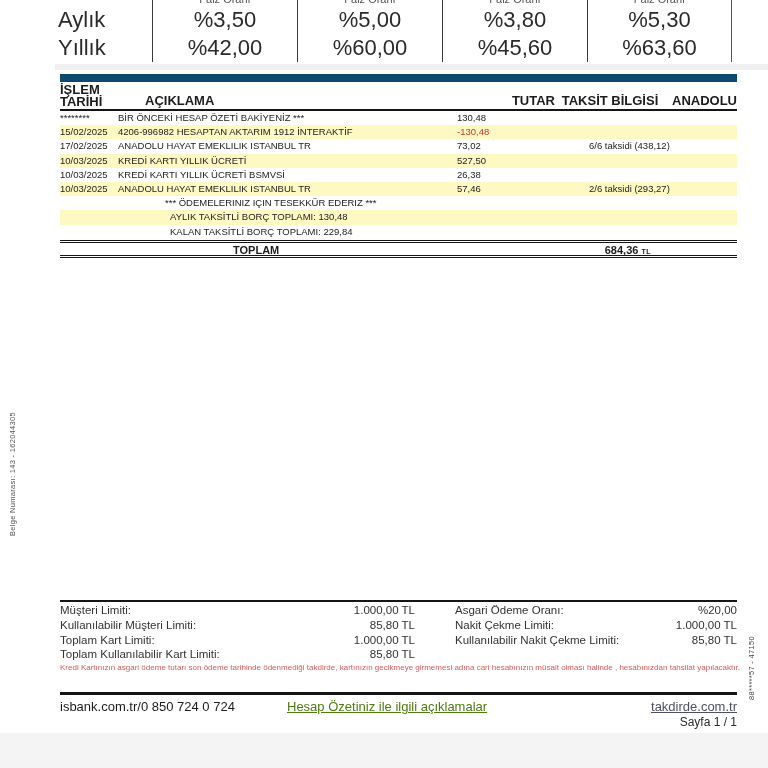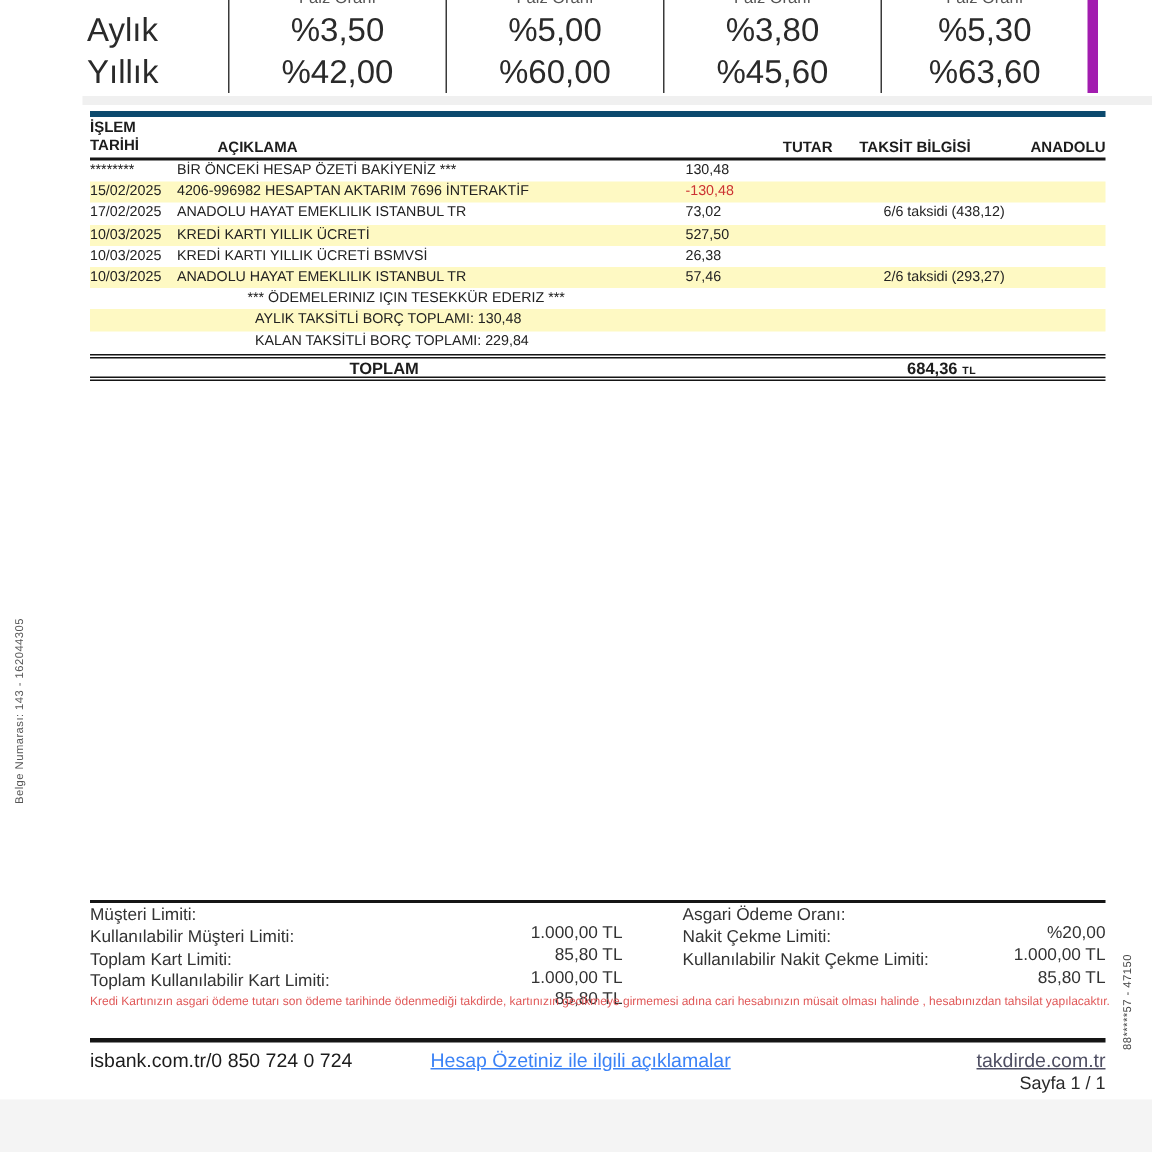--- a/index.html
+++ b/index.html
@@ -4,33 +4,33 @@
 <style>
   * { margin:0; padding:0; box-sizing:border-box; }
   html,body { width:768px; height:768px; overflow:hidden; background:#ffffff;
     font-family:"Liberation Sans", sans-serif; color:#1c1c1c; }
   .page { position:relative; width:768px; height:768px; background:#ffffff; }
 
   
   .rates { position:absolute; top:0; left:58px; width:680px; }
   .rates-row { display:grid; grid-template-columns:94px 145px 145px 145px 145px; }
   .rates-row .cell { border-left:1px solid #3a3a3a; text-align:center; }
-  .rates-row .cell:last-child { border-right:7px solid #a21caf; }
+  .rates-row .cell:last-child { border-right:1px solid #a21caf; }
   .rates-row .lbl { border:none; text-align:left; font-size:13px; color:#2a2a2a;
     display:flex; align-items:center; }
   .clip-row .cell { height:6px; overflow:hidden; font-size:11px; color:#555; }
   .clip-row .cell span { display:block; margin-top:-7px; }
   .val-row .cell { height:28px; line-height:28px; font-size:22px; color:#2a2a2a; }
   .rates-band { position:absolute; top:64px; left:55px; width:713px; height:6px; background:#f0f0f0; }
 
   
   .tx { position:absolute; top:74px; left:60px; width:677px; }
-  .tx-head { border-top:4px solid #0c4a6e; border-bottom:2px solid #151515;
+  .tx-head { border-top:8px solid #0c4a6e; border-bottom:2px solid #151515;
     display:grid; grid-template-columns:58px 339px 98px 110px 72px;
-    font-weight:bold; font-size:10px; padding:2px 0 1px 0; }
+    font-weight:bold; font-size:13px; padding:2px 0 1px 0; }
   .tx-head .c-date { line-height:12px; }
   .tx-head .c-desc { align-self:end; padding-left:27px; }
   .tx-head .c-amt  { align-self:end; text-align:right; }
   .tx-head .c-tak  { align-self:end; text-align:center; }
   .tx-head .c-max  { align-self:end; text-align:right; }
   .tx-row { display:grid; grid-template-columns:58px 339px 98px 110px 72px;
     height:14.2px; line-height:14.2px; font-size:9.5px; color:#222; }
   .tx-row.stripe { background:#fef9c3; }
   .tx-row .c-amt { }
   .tx-row .c-tak { padding-left:34px; white-space:nowrap; }
@@ -45,30 +45,30 @@
   .tx-total .t-max { text-align:right; }
   .unit { font-size:7px; font-weight:bold; letter-spacing:.5px; }
 
   
   .limits { position:absolute; top:600px; left:60px; width:677px;
     border-top:2px solid #151515; font-size:11.5px; color:#333; }
   .lim-cols { display:flex; padding-top:1px; }
   .lim-left { width:355px; }
   .lim-right { margin-left:40px; width:282px; }
   .lim-row { display:flex; justify-content:space-between; height:14.8px; line-height:14.8px; }
-  .lim-row .lv { text-align:left;margin-top:12px; }
+  .lim-row .lv { text-align:left; }
 
   .disclaimer { position:absolute; top:663px; left:60px; width:680px;
     font-size:8px; color:#e05858; white-space:nowrap; }
 
   
   .foot-line { position:absolute; top:692px; left:60px; width:677px; height:3px; background:#151515; }
   .footer { position:absolute; top:699px; left:60px; width:677px; font-size:13px; }
   .f-contact { position:absolute; left:0; top:0; color:#1c1c1c; }
-  .f-link { position:absolute; left:227px; top:0; color:#3b82f6; }
+  .f-link { position:absolute; left:227px; top:0; color:#4d7c0f; }
   .f-site { position:absolute; right:0; top:0; color:#4f4f63; text-decoration:underline; }
   .f-page { position:absolute; right:0; top:16px; color:#2a2a2a; font-size:12px; }
 
   
   .vtext { position:absolute; white-space:nowrap; font-size:7.5px; color:#555;
     transform-origin:0 0; transform:rotate(-90deg); letter-spacing:.3px; }
   .vtext.left { left:8px; top:536px; }
   .vtext.right { left:747px; top:700px; color:#444; }
 
   .bottom-strip { position:absolute; top:733px; left:0; width:768px; height:35px; background:#f4f4f4; }
@@ -125,21 +125,21 @@
 
     <div class="tx-row">
       <div class="c-date">********</div>
       <div class="c-desc">BİR ÖNCEKİ HESAP ÖZETİ BAKİYENİZ ***</div>
       <div class="c-amt">130,48</div>
       <div class="c-tak"></div>
       <div class="c-max"></div>
     </div>
     <div class="tx-row stripe">
       <div class="c-date">15/02/2025</div>
-      <div class="c-desc">4206-996982 HESAPTAN AKTARIM 7696 İNTERAKTİF</div>
+      <div class="c-desc">4206-996982 HESAPTAN AKTARIM 1912 İNTERAKTİF</div>
       <div class="c-amt neg">-130,48</div>
       <div class="c-tak"></div>
       <div class="c-max"></div>
     </div>
     <div class="tx-row">
       <div class="c-date">17/02/2025</div>
       <div class="c-desc">ANADOLU HAYAT EMEKLILIK ISTANBUL TR</div>
       <div class="c-amt">73,02</div>
       <div class="c-tak">6/6 taksidi (438,12)</div>
       <div class="c-max"></div>

